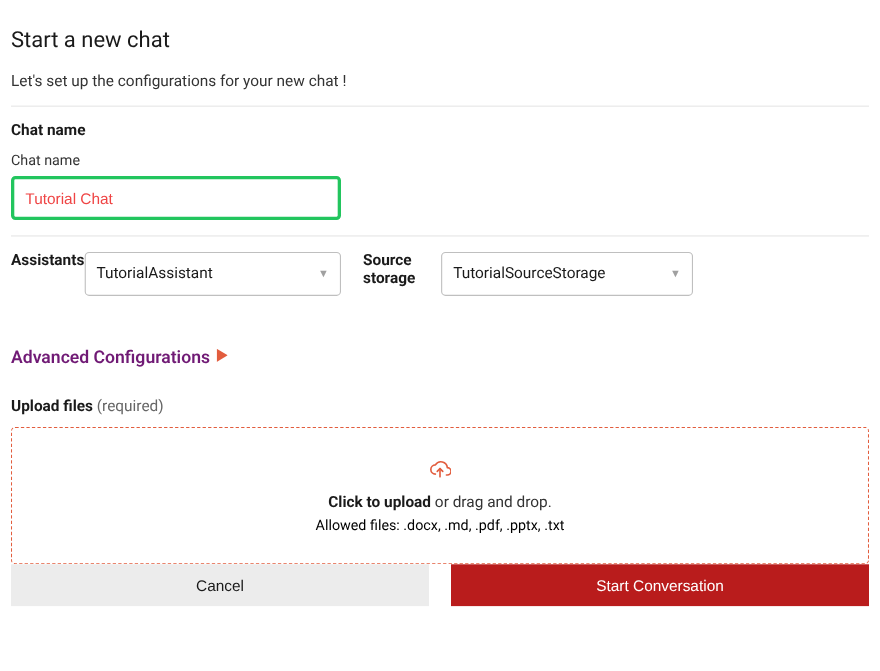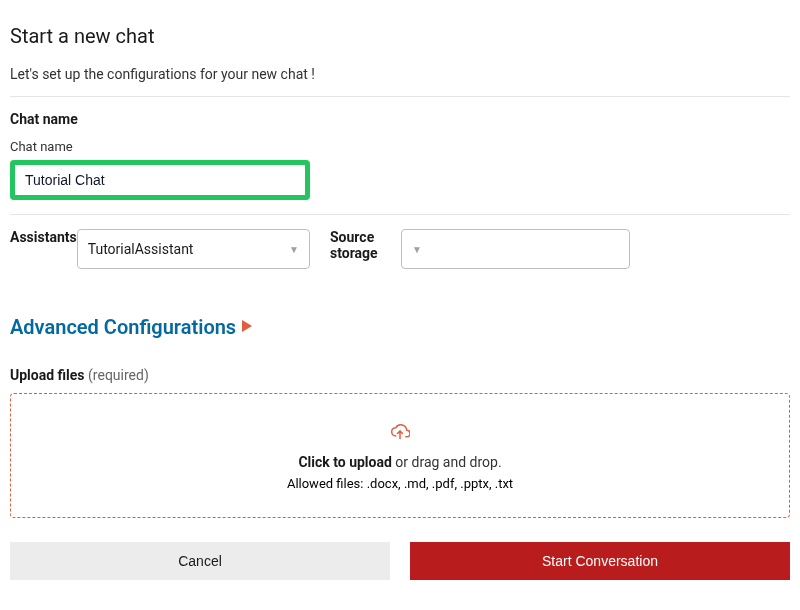--- a/index.html
+++ b/index.html
@@ -39,24 +39,24 @@
     .field-label {
       font-size: 13px;
       color: #333;
       margin-bottom: 6px;
     }
     .text-input {
       width: 300px;
       height: 40px;
       padding: 0 10px;
       font-size: 14px;
-      border: 5px solid #22c55e;
+      border: 3px solid #22c55e;
       border-radius: 4px;
       outline: none;
-      color: #0f172a;
+      color: #ef4444;
       background: #fff;
     }
     .section {
       margin-bottom: 14px;
     }
     .row {
       display: flex;
       gap: 20px;
     }
     .col {
@@ -79,22 +79,22 @@
     .select-value {
       font-size: 14px;
       color: #1a1a1a;
       flex: 1;
     }
     .select-caret {
       color: #a0a0a0;
       font-size: 10px;
     }
     .advanced-link {
-      color: #0369a1;
-      font-size: 20px;
+      color: #701a75;
+      font-size: 16px;
       font-weight: 600;
       cursor: pointer;
       display: inline-flex;
       align-items: center;
       gap: 6px;
       margin-top: 28px;
       margin-bottom: 28px;
     }
     .advanced-link .caret {
       font-size: 12px;
@@ -131,21 +131,20 @@
       font-weight: 700;
       color: #1a1a1a;
     }
     .dropzone-line2 {
       font-size: 13px;
       color: #000000;
     }
     .button-row {
       display: flex;
       gap: 20px;
-      margin-top: 24px;
     }
     .btn {
       flex: 1;
       height: 38px;
       border: none;
       font-size: 14px;
       cursor: pointer;
       display: flex;
       align-items: center;
       justify-content: center;
@@ -182,20 +181,21 @@
     <div class="col">
       <div class="section-label">Assistants</div>
       <div class="select-wrap">
         <span class="select-value">TutorialAssistant</span>
         <span class="select-caret">▼</span>
       </div>
     </div>
     <div class="col">
       <div class="section-label">Source storage</div>
       <div class="select-wrap">
+        <span class="select-value">TutorialSourceStorage</span>
         <span class="select-caret">▼</span>
       </div>
     </div>
   </div>
 </div>
 
 <div class="advanced-link">
   <span>Advanced Configurations</span>
   <span class="caret">
     <svg width="10" height="12" viewBox="0 0 10 12">

